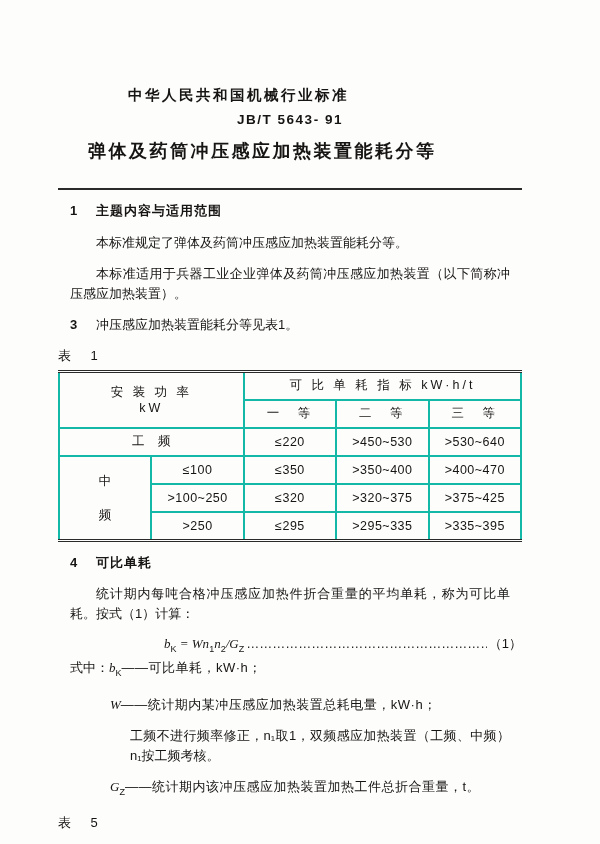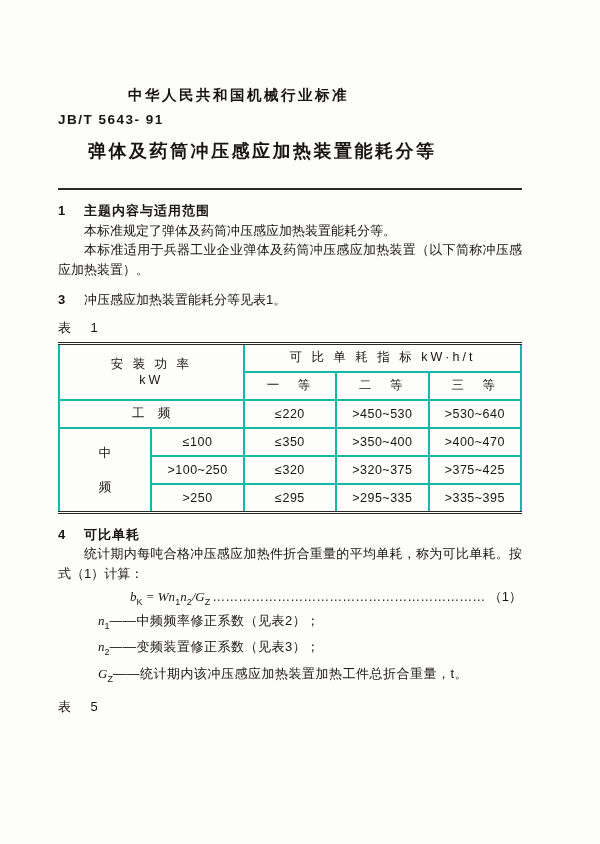--- a/index.html
+++ b/index.html
@@ -4,43 +4,43 @@
 <style>
   html,body{margin:0;padding:0;}
   body{
     width:600px;height:844px;background:#fdfdfc;
     font-family:"Liberation Sans","DejaVu Sans",sans-serif;
     color:#171513;overflow:hidden;
   }
   .page{box-sizing:border-box;width:600px;height:732px;padding:86px 78px 0 58px;}
   
   .org-line{font-size:14.5px;font-weight:bold;letter-spacing:2.5px;margin-left:70px;}
-  .std-no{text-align:left;font-weight:bold;font-size:13.5px;letter-spacing:1.5px;margin-top:7px;}
+  .std-no{text-align:center;font-weight:bold;font-size:13.5px;letter-spacing:1.5px;margin-top:7px;}
   .doc-title{font-size:18px;font-weight:bold;letter-spacing:2.5px;margin:12px 0 0 30px;}
   .head-rule{border-top:2px solid #2a2a2a;margin-top:25px;}
   
-  p{margin:0;font-size:13px;line-height:19.5px;text-align:justify;}
+  p{margin:12px;font-size:13px;line-height:19.5px;text-align:justify;}
   .sec{margin-top:11px;}
   .clause-no{font-weight:bold;display:inline-block;min-width:12px;margin-right:14px;}
   .clause-title{font-weight:bold;letter-spacing:1px;}
   .indented{text-indent:2em;}
   
   .tbl-caption{text-align:left;font-size:13px;letter-spacing:8px;margin:9px 0 5px;}
   
   table{border-collapse:collapse;width:464px;table-layout:fixed;}
   .t1{border-top:3px double #2a2a2a;border-bottom:3px double #2a2a2a;}
   td{border:2px solid #14b8a6;text-align:center;font-size:12.5px;padding:2px 3px;height:22px;
      letter-spacing:0.5px;}
   .t1 .hdr{letter-spacing:3px;}
   .t1 .freq-cell div{line-height:34px;}
   
   .formula-row{display:flex;align-items:baseline;margin:5px 0 4px;font-size:13px;}
   .fvar{font-family:"Liberation Serif","DejaVu Serif",serif;font-style:italic;}
   sub{font-size:9px;}
-  .f-start{margin-left:72px;white-space:nowrap;}
+  .f-start{margin-left:106px;white-space:nowrap;}
   .f-dots{flex:1;overflow:hidden;white-space:nowrap;color:#222;margin:0 2px;}
   .f-label{white-space:nowrap;}
   .def-line{margin-top:1.5px;}
   .def-cont{padding-left:40px;}
   .def-note{padding-left:60px;}
   .dash-desc{letter-spacing:0.5px;}
 </style>
 </head>
 <body>
 
@@ -106,19 +106,20 @@
 
   <p class="sec"><span class="clause-no">4</span><span class="clause-title">可比单耗</span></p>
   <p class="indented">统计期内每吨合格冲压感应加热件折合重量的平均单耗，称为可比单耗。按式（1）计算：</p>
 
   <div class="formula-row">
     <span class="f-start"><span class="fvar">b</span><sub>K</sub><span class="fvar"> = Wn</span><sub>1</sub><span class="fvar">n</span><sub>2</sub><span class="fvar">/G</span><sub>Z</sub></span>
     <span class="f-dots">…………………………………………………………</span>
     <span class="f-label">（1）</span>
   </div>
 
-  <p class="def-line def-cont"><span class="fvar">n</span><sub>1</sub><span class="dash-desc">——中频频率修正系数（见表2）；</span></p>
-  <p class="def-line def-cont"><span class="fvar">n</span><sub>2</sub><span class="dash-desc">——变频装置修正系数（见表3）；</span></p>
+  <p class="def-line"><span>式中：</span><span class="fvar">b</span><sub>K</sub><span class="dash-desc">——可比单耗，kW·h；</span></p>
+  <p class="def-line def-cont"><span class="fvar">W</span><span class="dash-desc">——统计期内某冲压感应加热装置总耗电量，kW·h；</span></p>
+  <p class="def-line def-note">工频不进行频率修正，n₁取1，双频感应加热装置（工频、中频）n₁按工频考核。</p>
   <p class="def-line def-cont"><span class="fvar">G</span><sub>Z</sub><span class="dash-desc">——统计期内该冲压感应加热装置加热工件总折合重量，t。</span></p>
 
   <div class="tbl-caption">表  5</div>
 
 </div>
 
 </body></html>

